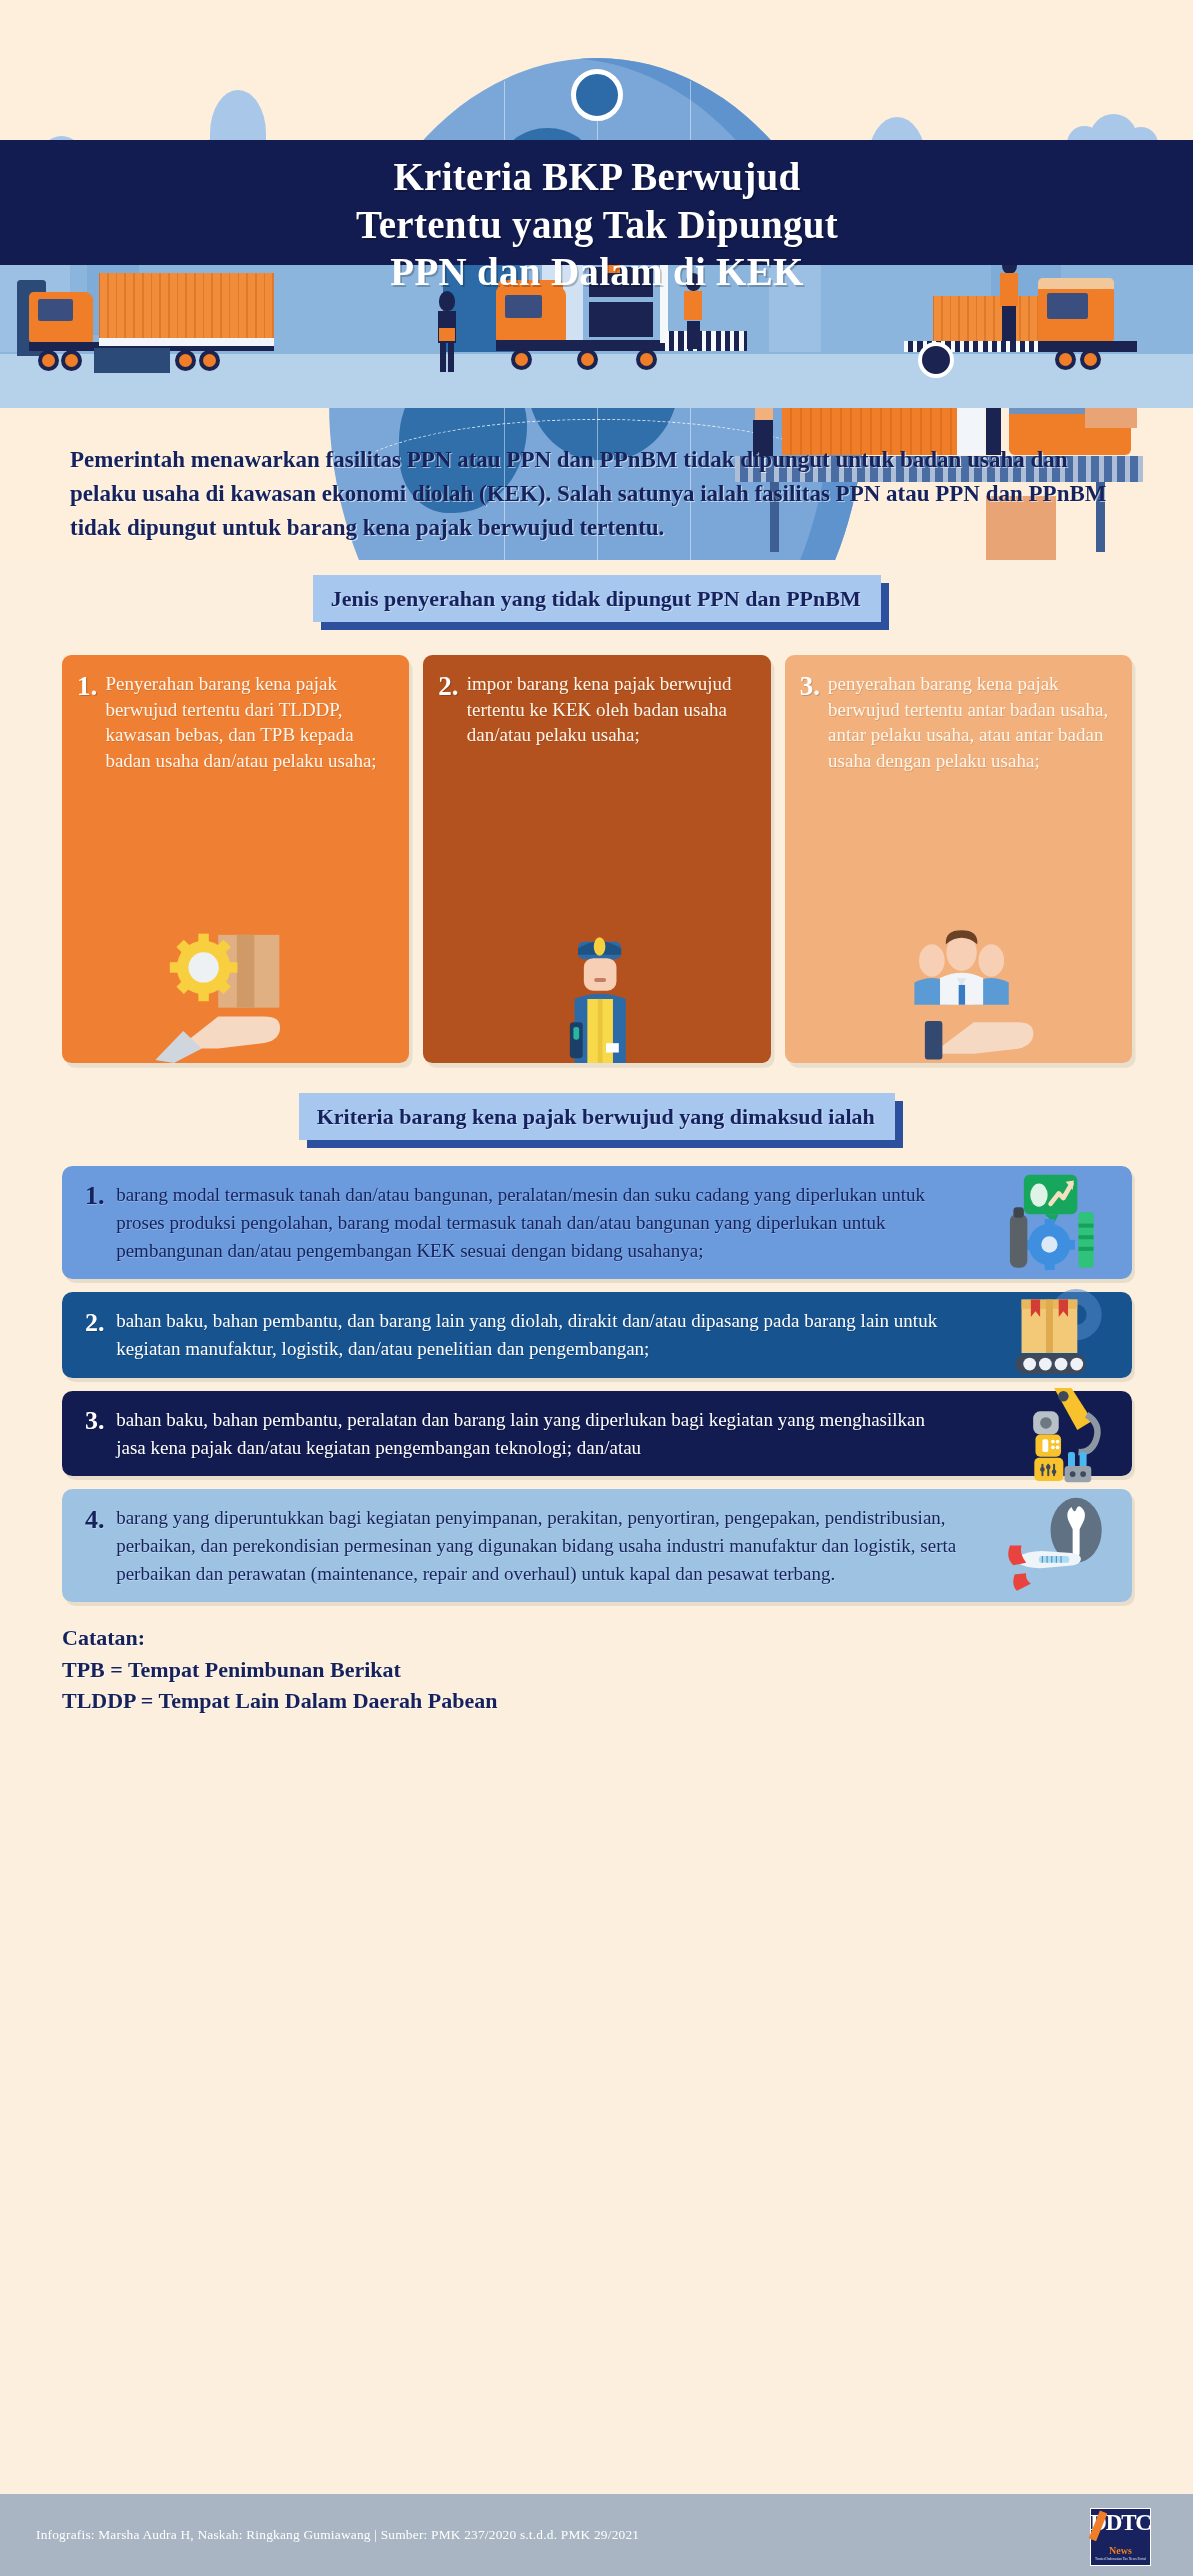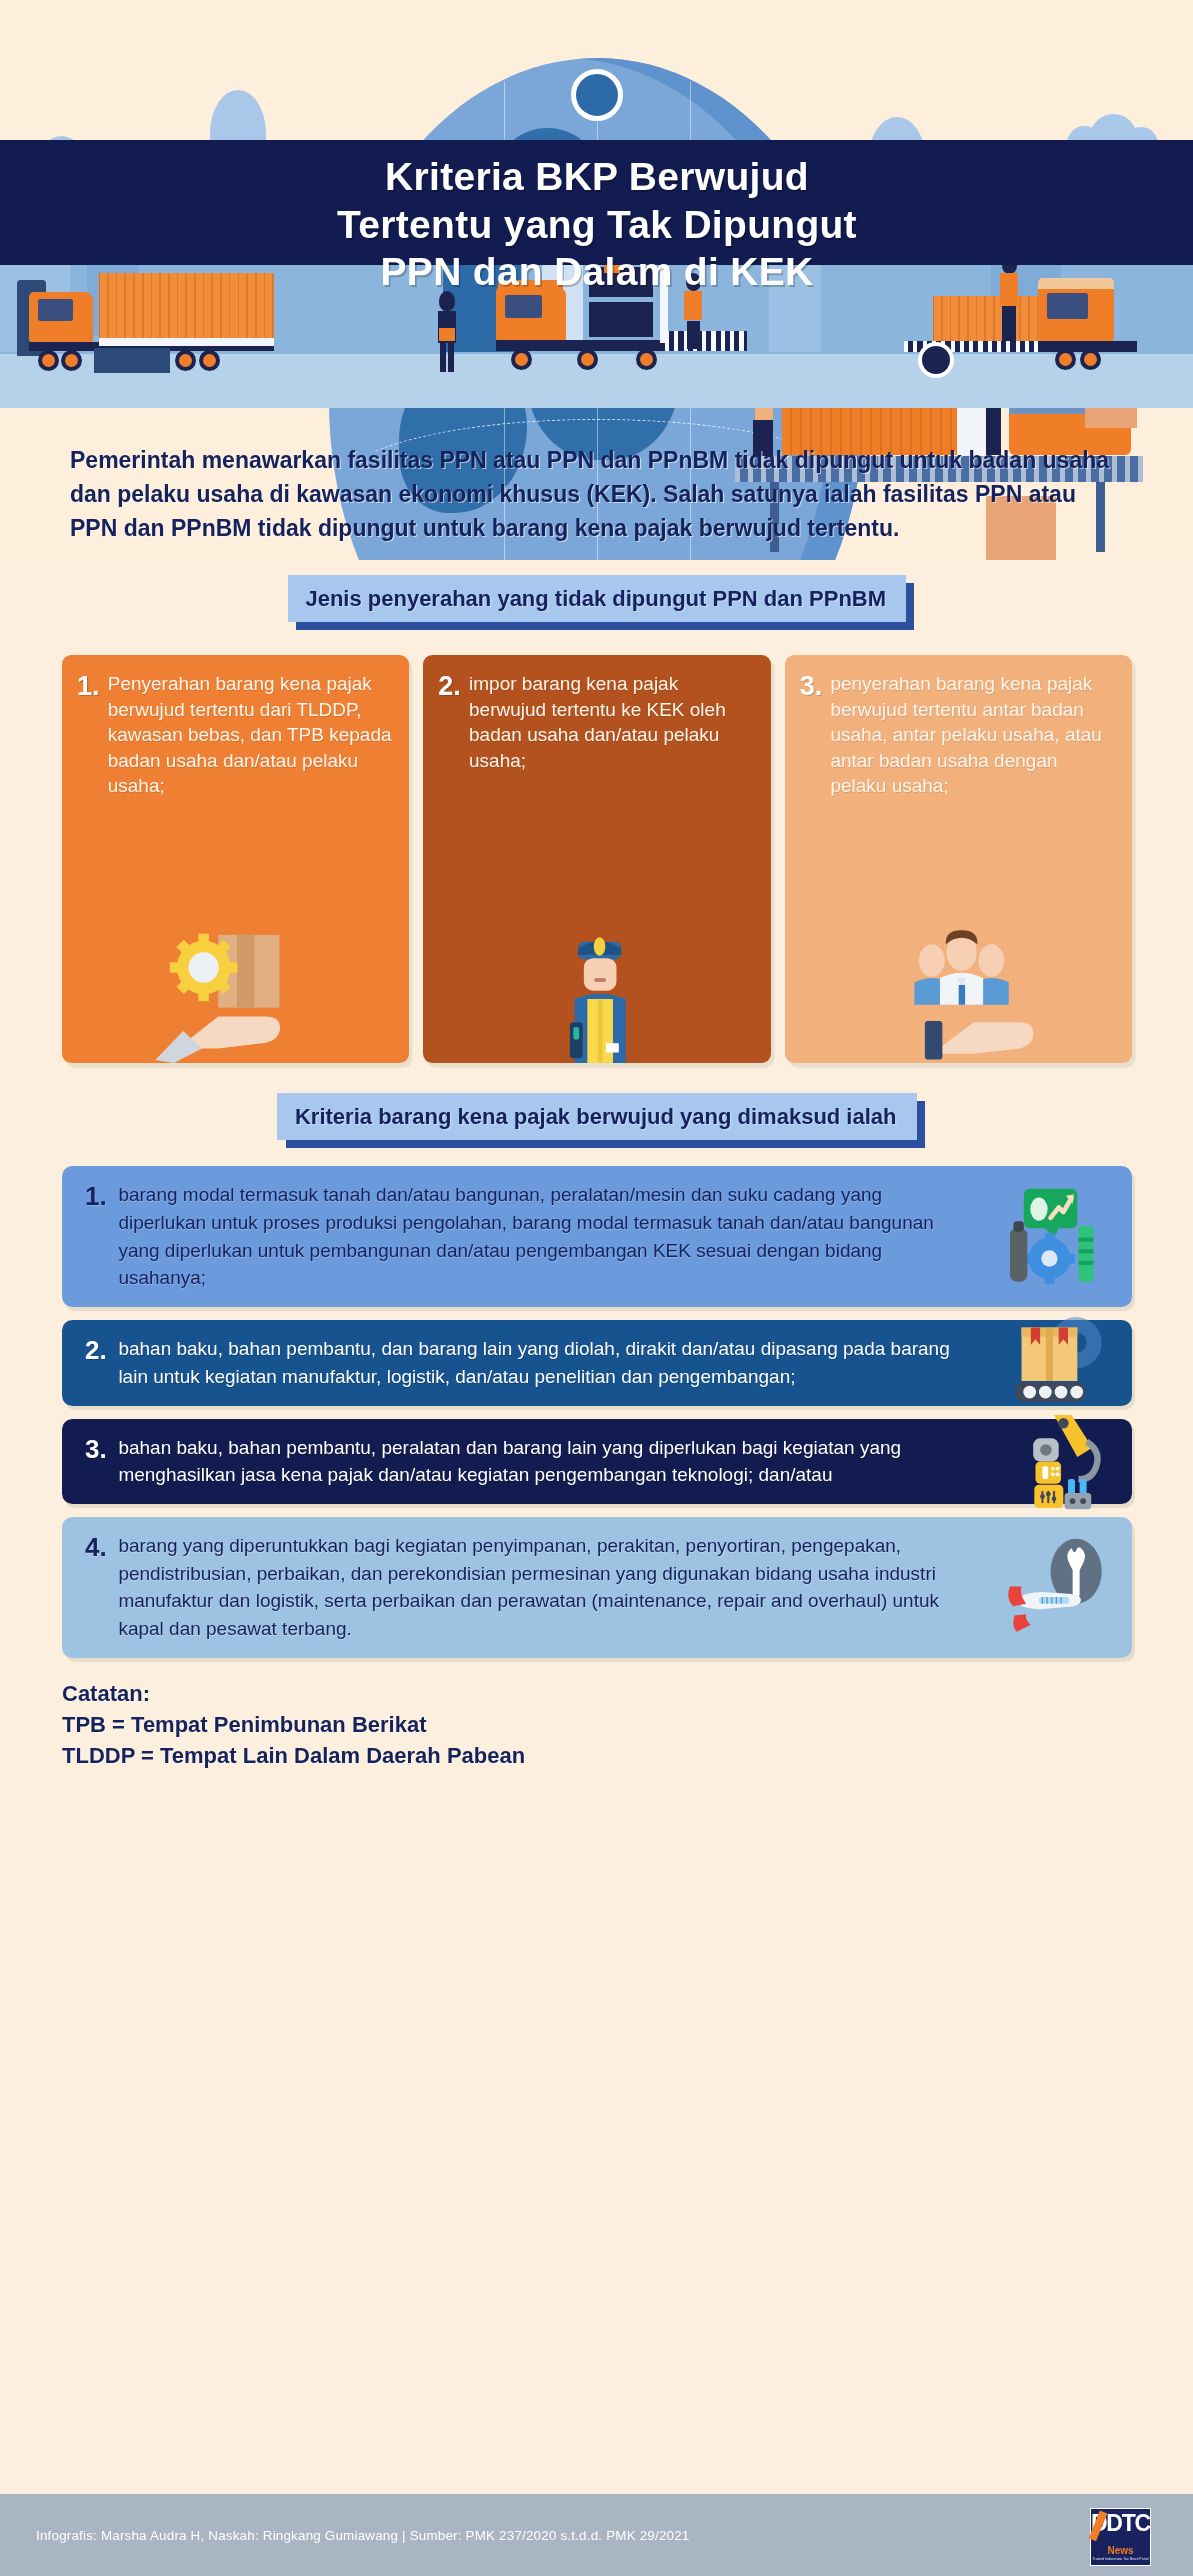--- a/index.html
+++ b/index.html
@@ -1,21 +1,21 @@
 <!DOCTYPE html>
 <html style="font-size:9.3px"><head>
 <meta charset="utf-8">
 <style>
   * { margin:0; padding:0; box-sizing:border-box; }
   html,body { background:#b9c4d0; }
   body {
     font-family:"Liberation Sans", sans-serif;
     width:1194px; height:2576px; position:relative; overflow:hidden;
   }
-  .page { position:absolute; inset:0; background:#fcefdd; overflow:hidden; }
+  .page { position:absolute; inset:0; background:#fcefdd; overflow:hidden;font-family:Liberation Serif, serif; }
 
   
   .hero { position:absolute; left:0; top:0; width:1194px; height:560px; background:#fdefdc; overflow:hidden; }
   .globe {
     position:absolute; left:50%; top:58px; transform:translateX(-50%);
     width:536px; height:688px; border-radius:50%;
     background:#7ba7d8;
     box-shadow: inset -35px 0 0 0 #5f93cd;
   }
   .globe .land { position:absolute; background:#2c6ba8; border-radius:45% 55% 40% 60%; opacity:.95; }
@@ -301,21 +301,21 @@
       <span class="person" style="left:104px;top:-15px;width:27px;height:89px;">
         <span class="p-head" style="left:5.8px;top:0;width:15px;height:18.7px;"></span>
         <span style="position:absolute;left:3.5px;top:17.5px;width:18.7px;height:34px;background:#f07d28;"></span>
         <span class="p-body" style="left:5.8px;top:51px;width:14px;height:35px;"></span>
       </span>
     </div>
   </div>
 
   <div class="content">
 
-    <p class="intro">Pemerintah menawarkan fasilitas PPN atau PPN dan PPnBM tidak dipungut untuk badan usaha dan pelaku usaha di kawasan ekonomi khusus (KEK). Salah satunya ialah fasilitas PPN atau PPN dan PPnBM tidak dipungut untuk barang kena pajak berwujud tertentu.</p>
+    <p class="intro">Pemerintah menawarkan fasilitas PPN atau PPN dan PPnBM tidak dipungut untuk badan usaha dan pelaku usaha di kawasan ekonomi diolah (KEK). Salah satunya ialah fasilitas PPN atau PPN dan PPnBM tidak dipungut untuk barang kena pajak berwujud tertentu.</p>
 
     <div class="banner-wrap">
       <div class="banner">
         <div class="shadow"></div>
         <div class="plate">Jenis penyerahan yang tidak dipungut PPN dan PPnBM</div>
       </div>
     </div>
 
     <div class="cards">
 

